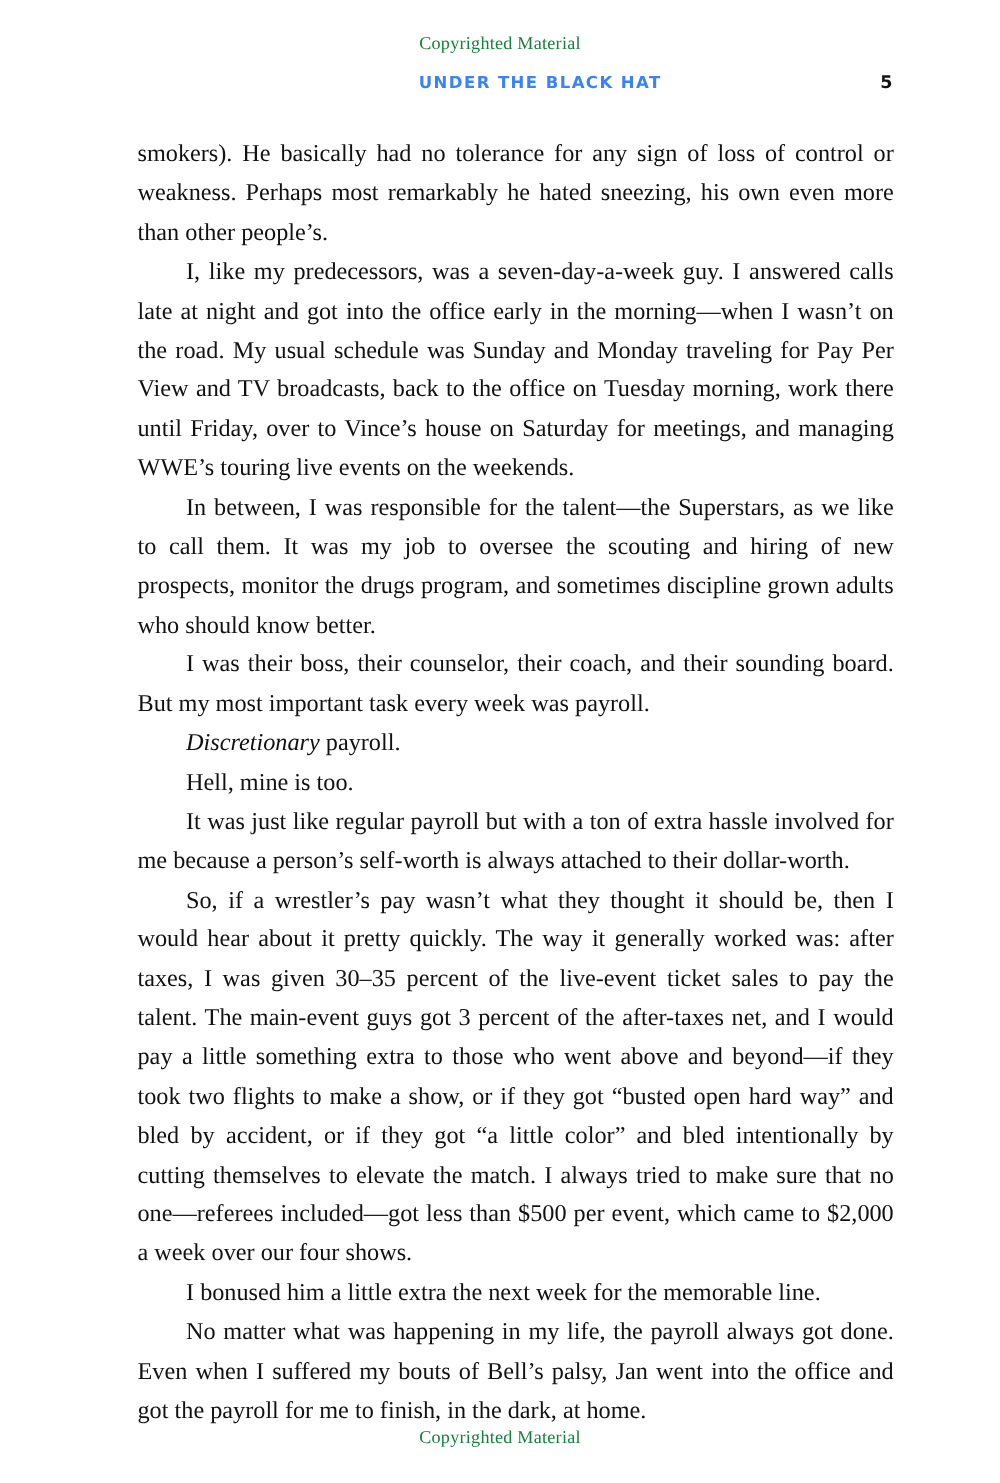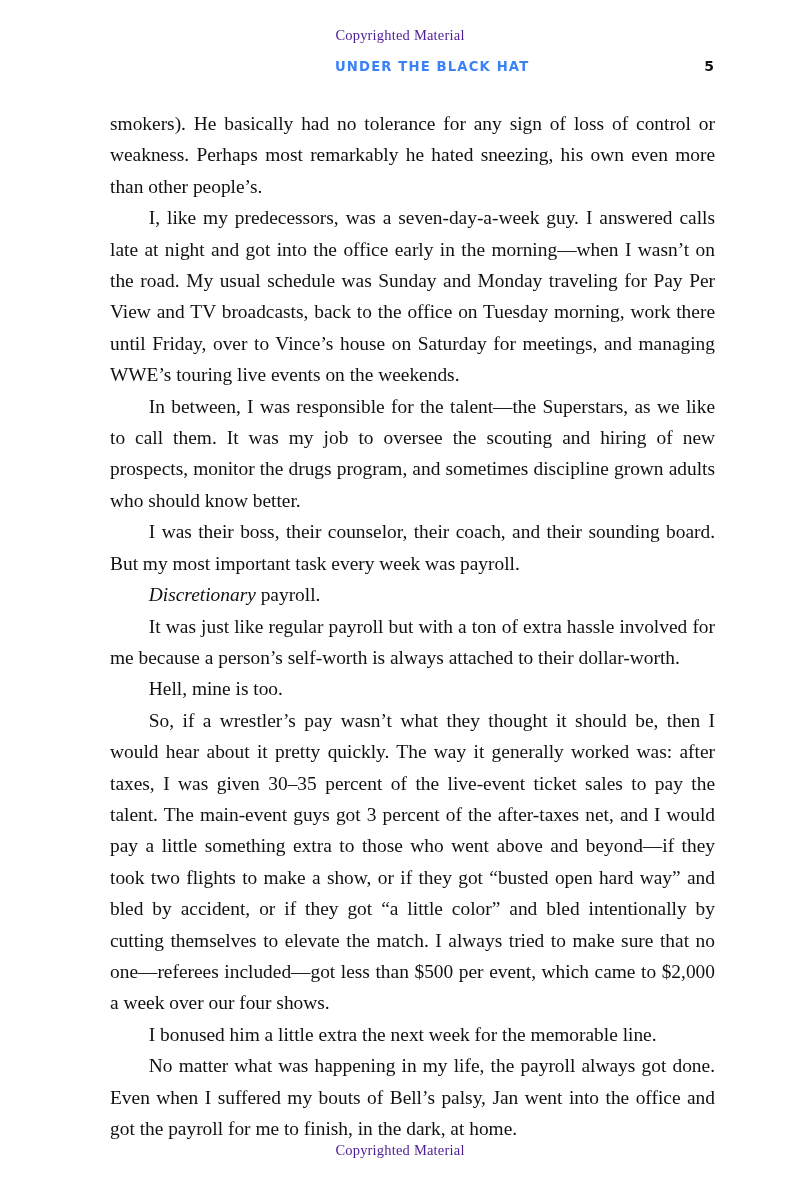--- a/index.html
+++ b/index.html
@@ -22,21 +22,21 @@
     box-sizing: border-box;
   }
   .watermark {
     position: absolute;
     left: 0;
     width: 100%;
     text-align: center;
     font-family: "Liberation Serif", serif;
     font-size: 14.5px;
     letter-spacing: 0.2px;
-    color: #4c1d95;
+    color: #15803d;
   }
   .watermark.top { top: 27px; }
   .watermark.bottom { top: 1142px; }
 
   .running-head {
     position: absolute;
     top: 58px;
     left: 110px;
     width: 604px;
     display: flex;
@@ -91,22 +91,22 @@
     <span class="title">UNDER THE BLACK HAT</span>
     <span class="folio">5</span>
   </div>
 
   <div class="body-text">
       <p class="noindent">smokers). He basically had no tolerance for any sign of loss of control or weakness. Perhaps most remarkably he hated sneezing, his own even more than other people’s.</p>
       <p class="indent">I, like my predecessors, was a seven-day-a-week guy. I answered calls late at night and got into the office early in the morning—when I wasn’t on the road. My usual schedule was Sunday and Monday traveling for Pay Per View and TV broadcasts, back to the office on Tuesday morning, work there until Friday, over to Vince’s house on Saturday for meetings, and managing WWE’s touring live events on the weekends.</p>
       <p class="indent">In between, I was responsible for the talent—the Superstars, as we like to call them. It was my job to oversee the scouting and hiring of new prospects, monitor the drugs program, and sometimes discipline grown adults who should know better.</p>
       <p class="indent">I was their boss, their counselor, their coach, and their sounding board. But my most important task every week was payroll.</p>
       <p class="indent"><em>Discretionary</em> payroll.</p>
+      <p class="indent">Hell, mine is too.</p>
       <p class="indent">It was just like regular payroll but with a ton of extra hassle involved for me because a person’s self-worth is always attached to their dollar-worth.</p>
-      <p class="indent">Hell, mine is too.</p>
       <p class="indent">So, if a wrestler’s pay wasn’t what they thought it should be, then I would hear about it pretty quickly. The way it generally worked was: after taxes, I was given 30–35 percent of the live-event ticket sales to pay the talent. The main-event guys got 3 percent of the after-taxes net, and I would pay a little something extra to those who went above and beyond—if they took two flights to make a show, or if they got “busted open hard way” and bled by accident, or if they got “a little color” and bled intentionally by cutting themselves to elevate the match. I always tried to make sure that no one—referees included—got less than $500 per event, which came to $2,000 a week over our four shows.</p>
       <p class="indent">I bonused him a little extra the next week for the memorable line.</p>
       <p class="indent">No matter what was happening in my life, the payroll always got done. Even when I suffered my bouts of Bell’s palsy, Jan went into the office and got the payroll for me to finish, in the dark, at home.</p>
     </div>
 
   <div class="watermark bottom">Copyrighted Material</div>
 
 </div>
 
 </body></html>

